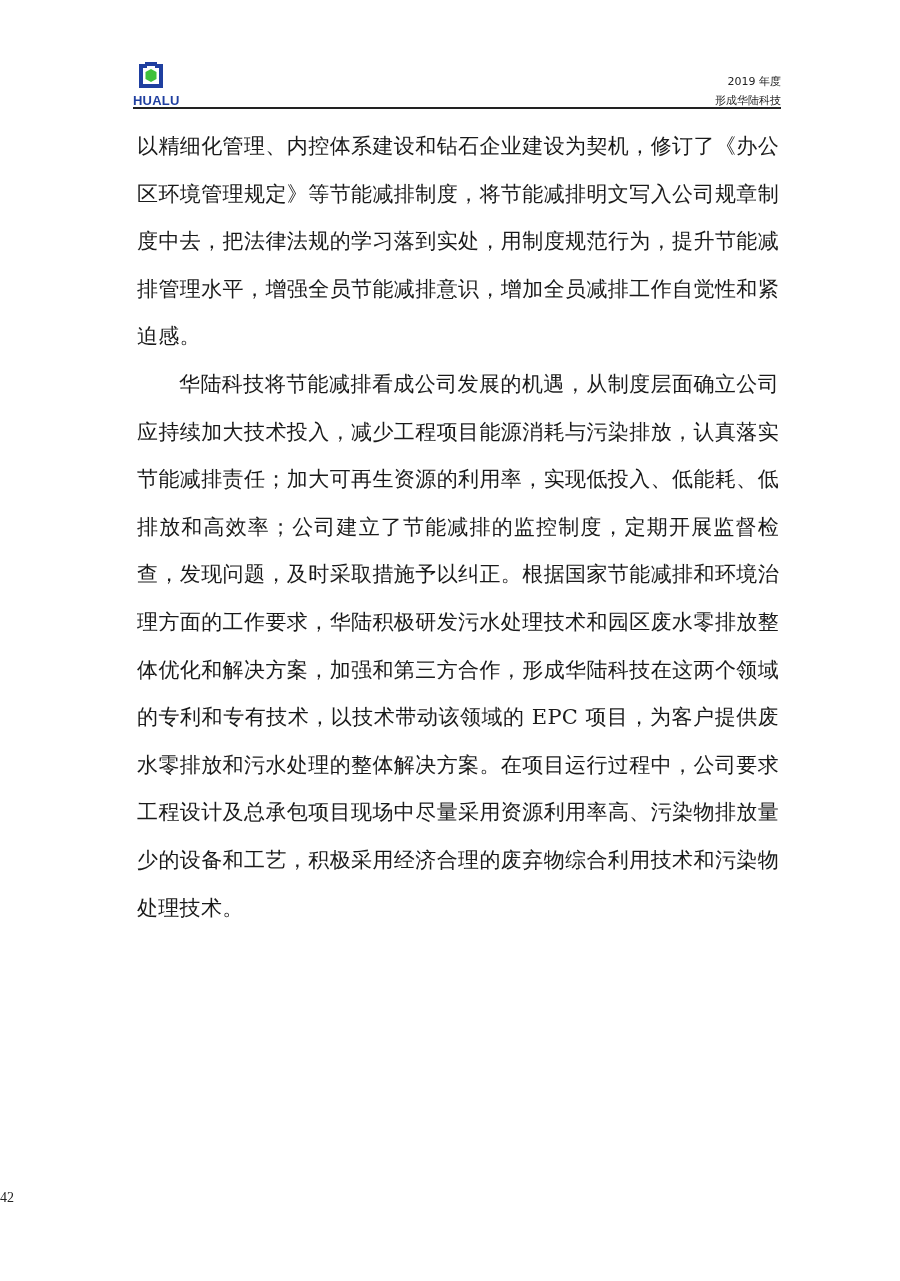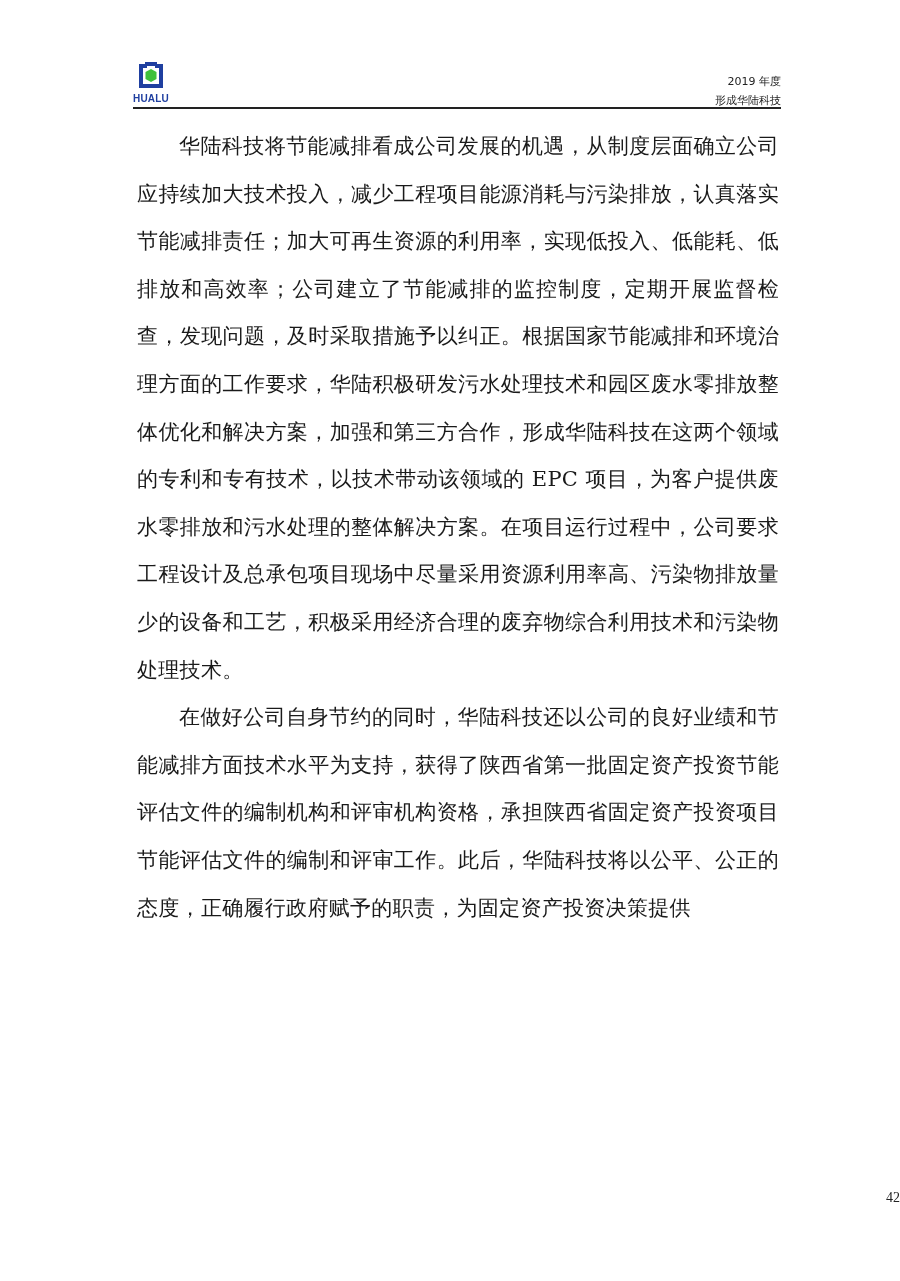--- a/index.html
+++ b/index.html
@@ -3,38 +3,38 @@
   <meta charset="utf-8">
   <style>
     html, body { margin: 0; padding: 0; background: #ffffff; }
     body { width: 900px; height: 1281px; position: relative; overflow: hidden;
            font-family: "DejaVu Serif", "Liberation Serif", serif; color: #1a1a1a; }
 
     .header { position: absolute; left: 133px; top: 62px; width: 648px; height: 45px; }
     .logo { position: absolute; left: 0; top: 0; width: 36px; height: 42px; }
     .logo-mark { position: absolute; left: 4px; top: 0; width: 28px; height: 30px; }
     .logo-text { position: absolute; left: 0; top: 31px; font-family: "Liberation Sans", sans-serif;
-                 font-weight: bold; font-size: 10px; color: #1f3fa0; letter-spacing: 0.2px; }
+                 font-weight: bold; font-size: 13px; color: #1f3fa0; letter-spacing: 0.2px; }
     .company { position: absolute; left: 42px; top: 2px; }
     .company-cn { font-family: "DejaVu Sans", sans-serif; font-weight: bold; font-size: 15px;
                   color: #1f3fa0; letter-spacing: 0.5px; line-height: 17px; white-space: nowrap; }
     .company-en { font-family: "Liberation Sans", sans-serif; font-weight: bold; font-size: 7px;
                   color: #1f3fa0; line-height: 9px; white-space: nowrap; }
     .company-sub { font-family: "DejaVu Sans", sans-serif; font-size: 10.5px; color: #1f3fa0;
                    line-height: 14px; white-space: nowrap; }
     .report { position: absolute; right: 0; top: 10px; text-align: right;
               font-family: "DejaVu Sans", sans-serif; font-size: 11px; color: #222; line-height: 19px; }
     .rule { position: absolute; left: 133px; top: 107px; width: 648px; height: 2px; background: #222; }
 
     .body-text { position: absolute; left: 137px; top: 123px; width: 642px; }
     .para { margin: 0; font-size: 21px; line-height: 47.6px; text-align: justify;
             text-align-last: left; word-break: break-all; letter-spacing: 0.3px; }
     .para.indent { text-indent: 42px; }
 
-    .page-number { position: absolute; left: 0; width: 900px; top: 1190px; text-align: right;
+    .page-number { position: absolute; left: 0; width: 900px; top: 1190px; text-align: left;
                    font-family: "Liberation Serif", serif; font-size: 14px; color: #222; }
   </style>
 </head>
 <body>
 
 <div class="header">
   <div class="logo">
     <svg class="logo-mark" viewBox="0 0 28 30">
       <path d="M2 2 H10 V6 H6 V22 H22 V6 H18 V2 H26 V26 H2 Z" fill="#1f3fa0"></path>
       <path d="M8 0 H20 V4 H8 Z" fill="#1f3fa0"></path>
@@ -43,21 +43,21 @@
     <div class="logo-text">HUALU</div>
   </div>
   <div class="report">
     <div>2019 年度</div>
     <div>形成华陆科技</div>
   </div>
 </div>
 <div class="rule"></div>
 
 <div class="body-text">
+  <p class="para">
+    <span>以精细化管理、内控体系建设和钻石企业建设为契机，修订了</span><span>《办公区环境管理规定》等节能减排制度，将节能减排明文写入公</span><span>司规章制度中去，把法律法规的学习落到实处，用制度规范行为，</span><span>提升节能减排管理水平，增强全员节能减排意识，增加全员减排工</span><span>作自觉性和紧迫感。</span>
+  </p>
   <p class="para indent">
     <span>华陆科技将节能减排看成公司发展的机遇，从制度层面确立公</span><span>司应持续加大技术投入，减少工程项目能源消耗与污染排放，认真</span><span>落实节能减排责任；加大可再生资源的利用率，实现低投入、低能</span><span>耗、低排放和高效率；公司建立了节能减排的监控制度，定期开展</span><span>监督检查，发现问题，及时采取措施予以纠正。根据国家节能减排</span><span>和环境治理方面的工作要求，华陆积极研发污水处理技术和园区废</span><span>水零排放整体优化和解决方案，加强和第三方合作，形成华陆科技</span><span>在这两个领域的专利和专有技术，以技术带动该领域的 EPC 项目，</span><span>为客户提供废水零排放和污水处理的整体解决方案。在项目运行过</span><span>程中，公司要求工程设计及总承包项目现场中尽量采用资源利用率</span><span>高、污染物排放量少的设备和工艺，积极采用经济合理的废弃物综</span><span>合利用技术和污染物处理技术。</span>
-  </p>
-  <p class="para indent">
-    <span>在做好公司自身节约的同时，华陆科技还以公司的良好业绩和</span><span>节能减排方面技术水平为支持，获得了陕西省第一批固定资产投资</span><span>节能评估文件的编制机构和评审机构资格，承担陕西省固定资产投</span><span>资项目节能评估文件的编制和评审工作。此后，华陆科技将以公平、</span><span>公正的态度，正确履行政府赋予的职责，为固定资产投资决策提供</span>
   </p>
 </div>
 
 <div class="page-number">42</div>
 
 </body></html>

